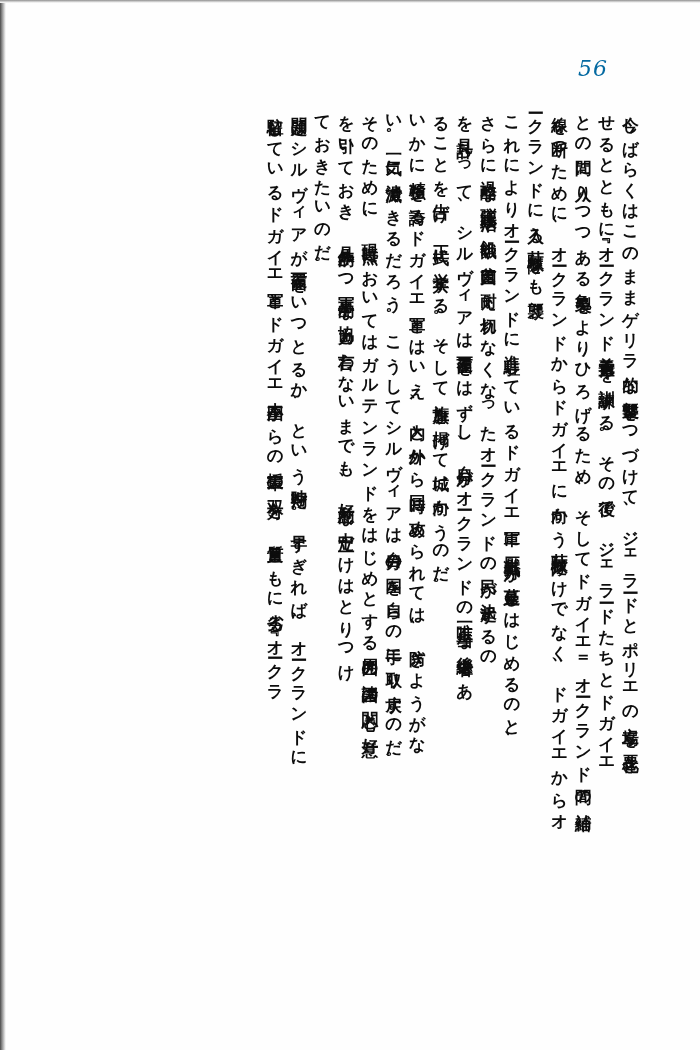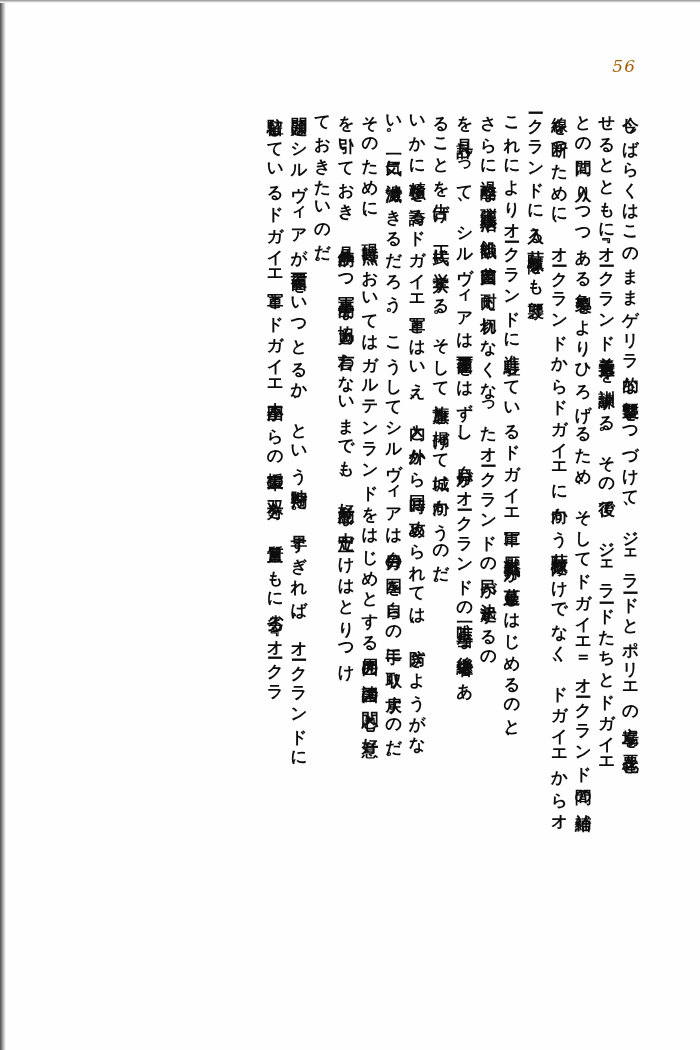--- a/index.html
+++ b/index.html
@@ -34,26 +34,26 @@
     position: absolute;
     left: 0;
     top: 0;
     width: 700px;
     height: 3px;
     background: linear-gradient(to bottom, #8f8f8f 0px, #e0e0e0 2px, #ffffff 3px);
   }
   .page-number {
     position: absolute;
     top: 56px;
-    right: 64px;
+    right: 92px;
     font-family: "DejaVu Serif", "Liberation Serif", serif;
-    font-size: 17px;
+    font-size: 22px;
     font-style: italic;
     letter-spacing: 1px;
-    color: #a16207;
+    color: #0369a1;
   }
   
   .text-block {
     position: absolute;
     top: 104px;
     right: 62px;
     height: 860px;
     width: 560px;
     display: flex;
     flex-direction: row-reverse;

